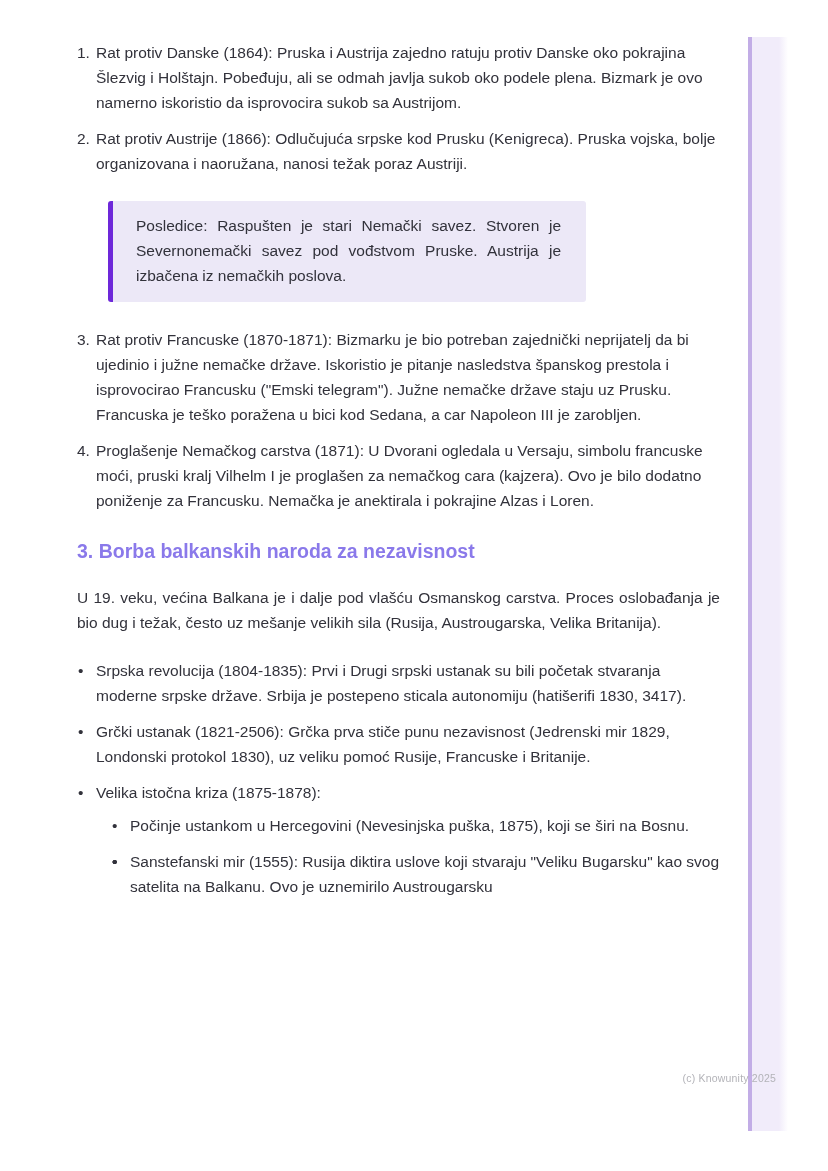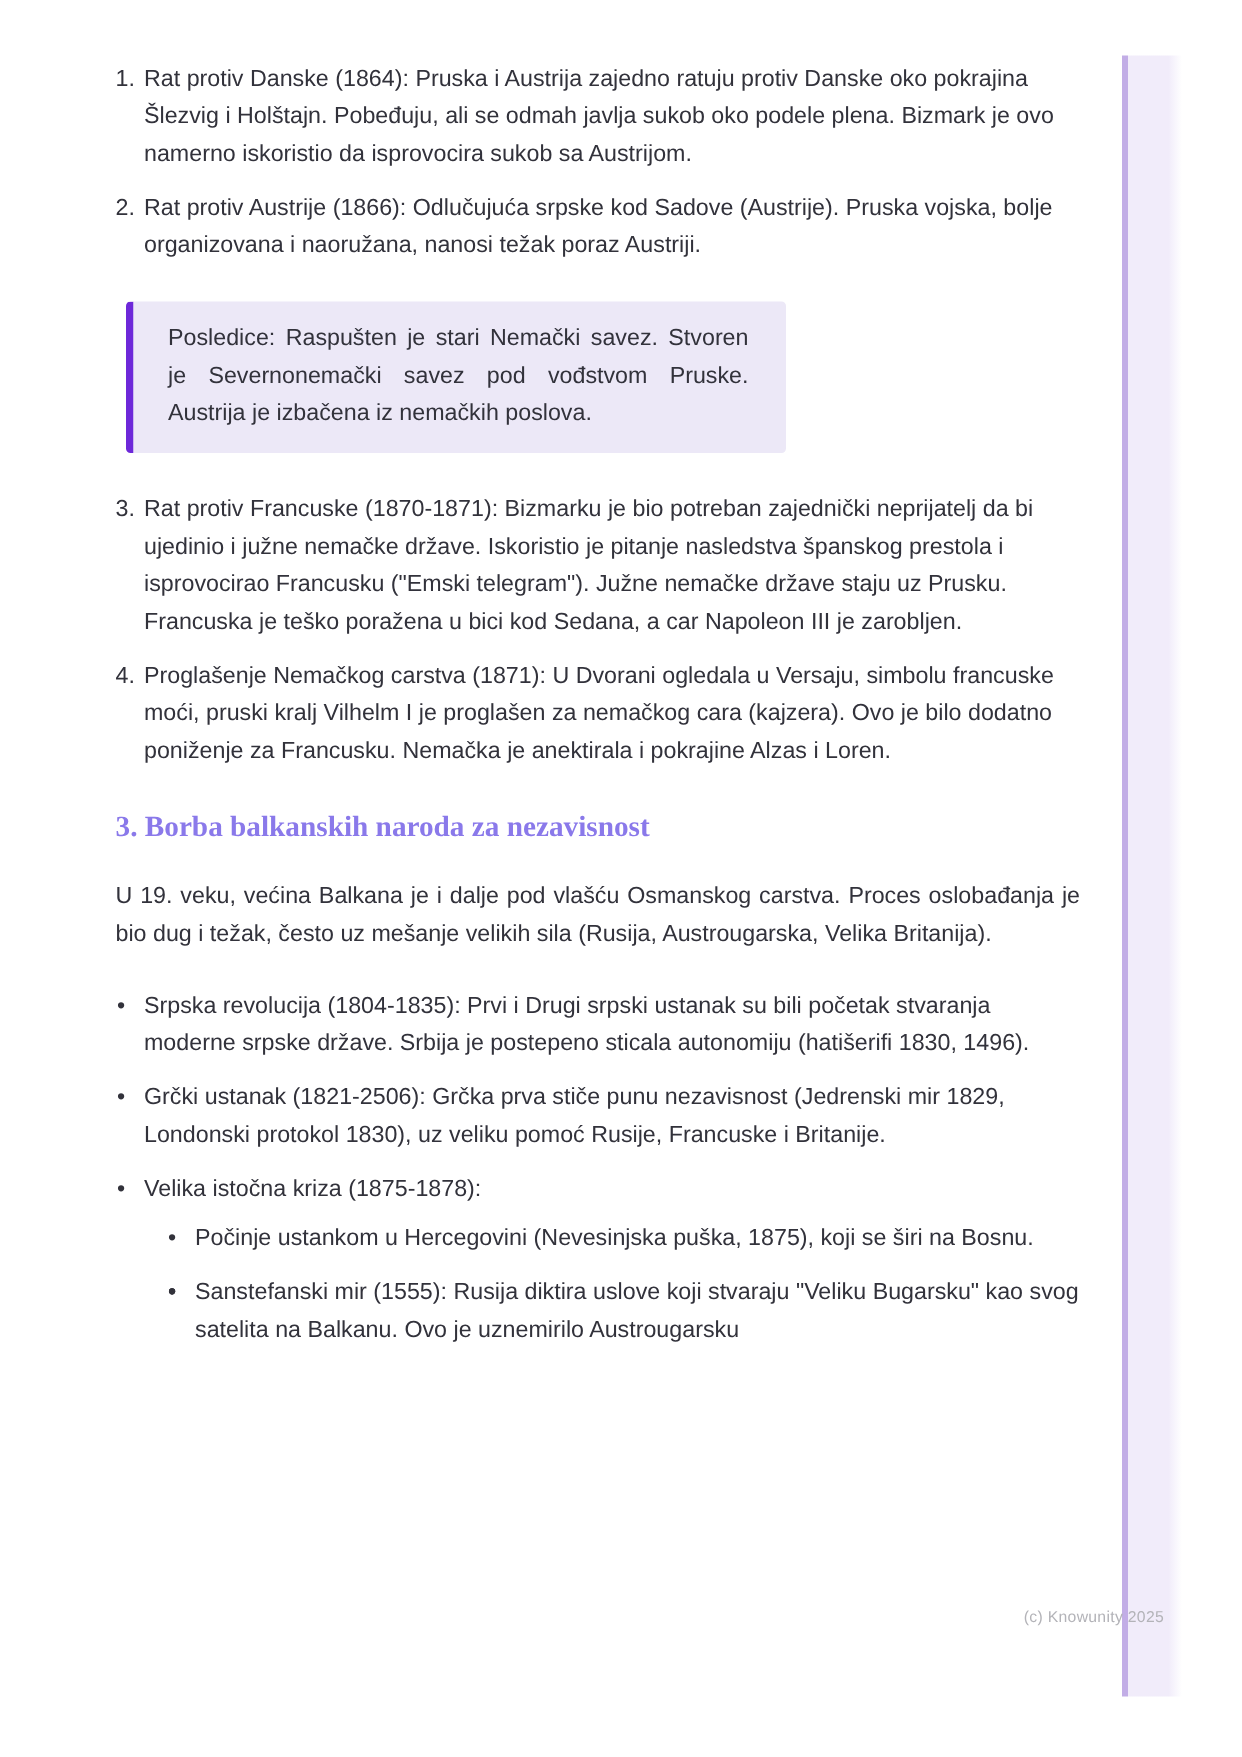--- a/index.html
+++ b/index.html
@@ -21,34 +21,33 @@
     font-family:"Liberation Sans",sans-serif;
     font-size:15.5px;line-height:25px;
     color:var(--body-text);
     overflow:hidden;
   }
   b{font-weight:400;}
   ol,ul{list-style:none;margin:0;padding:0;}
   .war-item{position:relative;padding-left:19px;margin-bottom:11px;}
   .num{position:absolute;left:0;top:0;}
   .callout{
-    margin:25px 0 25px 7px;
-    width:440px;box-sizing:border-box;
+    margin:25px 0 25px 31px;
+    width:478px;box-sizing:border-box;
     background:var(--callout-background);
     border-left:5px solid var(--callout-border);
     border-radius:3px;
     padding:12px 25px 14px 23px;
   }
   .callout-text{margin:0;text-align:justify;}
   .section-heading{
     margin:26px 0 21px 0;
     font-size:19.5px;line-height:25px;
     font-weight:700;
     color:var(--accent-heading);
-    font-family:Liberation Serif, serif;
   }
   .intro{margin:4px 0 23px 0;text-align:justify;}
   .bullet-item{position:relative;padding-left:19px;margin-bottom:11px;}
   .bullet-marker{position:absolute;left:1px;top:0;}
   .sub-list{margin:8px 0 0 0;padding-left:15px;}
   .sub-list .bullet-item{margin-bottom:11px;}
   .sub-list .bullet-item:last-child{margin-bottom:0;}
   .side-strip{
     position:absolute;left:748px;top:37px;
     width:40px;height:1094px;
@@ -64,38 +63,38 @@
     color:var(--watermark-text);
   }
 </style>
 </head>
 <body>
 
 <div class="page">
 
   <ol class="war-list" id="war-list-a">
       <li class="war-item"><span class="num">1.</span><b>Rat protiv Danske (1864)</b><span>: Pruska i Austrija zajedno ratuju protiv Danske oko pokrajina Šlezvig i Holštajn. Pobeđuju, ali se odmah javlja sukob oko podele plena. Bizmark je ovo namerno iskoristio da isprovocira sukob sa Austrijom.</span></li>
-      <li class="war-item"><span class="num">2.</span><b>Rat protiv Austrije (1866)</b><span>: Odlučujuća srpske kod </span><b>Sadove (Austrije)</b><span>. Pruska vojska, bolje organizovana i naoružana, nanosi težak poraz Austriji.</span></li>
+      <li class="war-item"><span class="num">2.</span><b>Rat protiv Austrije (1866)</b><span>: Odlučujuća srpske kod </span><b>Prusku (Kenigreca)</b><span>. Pruska vojska, bolje organizovana i naoružana, nanosi težak poraz Austriji.</span></li>
     </ol>
 
   <aside class="callout">
     <p class="callout-text" id="callout-text"><b>Posledice</b><span>: Raspušten je stari Nemački savez. Stvoren je </span><b>Severnonemački savez</b><span> pod vođstvom Pruske. Austrija je izbačena iz nemačkih poslova.</span></p>
   </aside>
 
   <ol class="war-list" id="war-list-b">
       <li class="war-item"><span class="num">3.</span><b>Rat protiv Francuske (1870-1871)</b><span>: Bizmarku je bio potreban zajednički neprijatelj da bi ujedinio i južne nemačke države. Iskoristio je pitanje nasledstva španskog prestola i isprovocirao Francusku ("Emski telegram"). Južne nemačke države staju uz Prusku. Francuska je teško poražena u bici kod </span><b>Sedana</b><span>, a car Napoleon III je zarobljen.</span></li>
       <li class="war-item"><span class="num">4.</span><b>Proglašenje Nemačkog carstva (1871)</b><span>: U Dvorani ogledala u Versaju, simbolu francuske moći, pruski kralj Vilhelm I je proglašen za nemačkog cara (kajzera). Ovo je bilo dodatno poniženje za Francusku. Nemačka je anektirala i pokrajine Alzas i Loren.</span></li>
     </ol>
 
   <h2 class="section-heading">3. Borba balkanskih naroda za nezavisnost</h2>
 
   <p class="intro">U 19. veku, većina Balkana je i dalje pod vlašću Osmanskog carstva. Proces oslobađanja je bio dug i težak, često uz mešanje velikih sila (Rusija, Austrougarska, Velika Britanija).</p>
 
   <ul class="balkan-list" id="balkan-list">
-      <li class="bullet-item"><span class="bullet-marker">•</span><b>Srpska revolucija (1804-1835)</b><span>: Prvi i Drugi srpski ustanak su bili početak stvaranja moderne srpske države. Srbija je postepeno sticala autonomiju (hatišerifi 1830, 1496).</span></li>
+      <li class="bullet-item"><span class="bullet-marker">•</span><b>Srpska revolucija (1804-1835)</b><span>: Prvi i Drugi srpski ustanak su bili početak stvaranja moderne srpske države. Srbija je postepeno sticala autonomiju (hatišerifi 1830, 3417).</span></li>
       <li class="bullet-item"><span class="bullet-marker">•</span><b>Grčki ustanak (1821-2506)</b><span>: Grčka prva stiče punu nezavisnost (Jedrenski mir 1829, Londonski protokol 1830), uz veliku pomoć Rusije, Francuske i Britanije.</span></li>
       <li class="bullet-item"><span class="bullet-marker">•</span><b>Velika istočna kriza (1875-1878)</b><span>:</span><ul class="sub-list">
           <li class="bullet-item"><span class="bullet-marker">•</span><span>Počinje ustankom u Hercegovini (</span><b>Nevesinjska puška</b><span>, 1875), koji se širi na Bosnu.</span></li>
           <li class="bullet-item"><span class="bullet-marker">•</span></li>
           <li class="bullet-item"><span class="bullet-marker">•</span></li>
           <li class="bullet-item"><span class="bullet-marker">•</span><b>Sanstefanski mir (1555)</b><span>: Rusija diktira uslove koji stvaraju "Veliku Bugarsku" kao svog satelita na Balkanu. Ovo je uznemirilo Austrougarsku</span></li>
         </ul></li>
     </ul>
 
   <div class="side-strip"></div>

